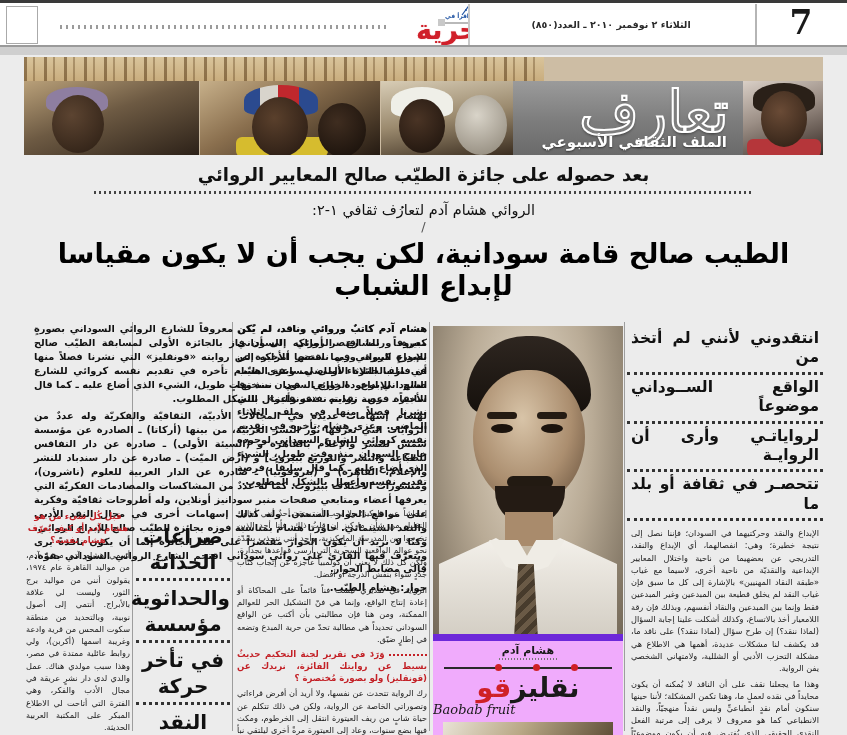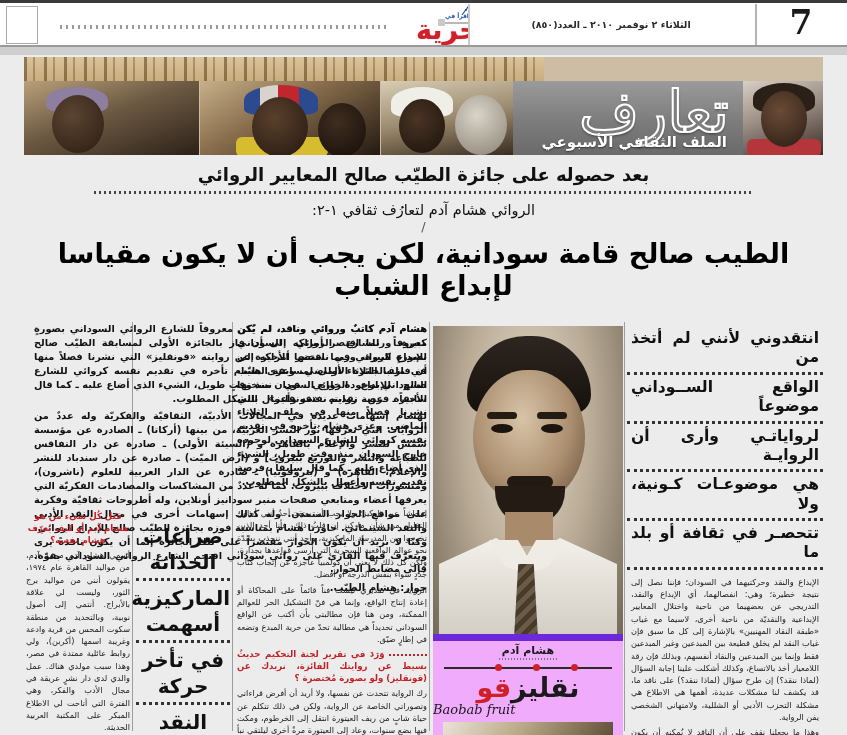--- a/index.html
+++ b/index.html
@@ -230,21 +230,20 @@
 
     <div class="vline" style="right:198px"></div>
     <div class="vline" style="right:393px"></div>
     <div class="vline" style="right:590px"></div>
     <div class="vline" style="right:690px"></div>
 
     <div class="quote-col">
       <div class="quote-line">انتقدوني لأنني لم أتخذ من</div>
       <div class="quote-line">الواقع الســوداني موضوعاً</div>
       <div class="quote-line">لرواياتـي وأرى أن الروايـة</div>
-      <div class="quote-line">هي موضوعـات كـونية، ولا</div>
       <div class="quote-line">تتحصـر في ثقافة أو بلد ما</div>
 
       <div class="body" style="margin-top:6px;padding:0 4px;">
         <p>الإبداع والنقد وحركتيهما في السودان؛ فإننا نصل إلى نتيجة خطيرة؛ وهي: انفصالهما، أي الإبداع والنقد، التدريجي عن بعضهيما من ناحية واختلال المعايير الإبداعية والنقديّة من ناحية أخرى، لاسيما مع غياب «طبقة النقاد المهنيين» بالإشارة إلى كل ما سبق فإن غياب النقد لم يخلق قطيعة بين المبدعين وغير المبدعين فقط وإنما بين المبدعين والنقاد أنفسهم، وبذلك فإن رقة اللامعيار أخذ بالاتساع، وكذلك أشكلت علينا إجابة السؤال (لماذا ننقد؟) إن طرح سؤال (لماذا ننقد؟) على ناقد ما، قد يكشف لنا مشكلات عديدة، أهمها هي الاطلاع هي مشكلة التحزب الأدبي أو الشللية، ولامتهاني الشخصي يفن الرواية.</p>
         <p>وهذا ما يجعلنا نقف على أن الناقد لا يُمكنه أن يكون محايداً في نقده لعملٍ ما، وهنا تكمن المشكلة؛ لأننا حينها سنكون أمام نقدٍ انطباعيٍّ وليس نقداً منهجيّاً، والنقد الانطباعي كما هو معروف لا يرقى إلى مرتبة الفعل النقدي الحقيقي الذي يُفترض فيه أن يكون موضوعيّاً قائماً على أسسٍ ومعايير واضحة.</p>
       </div>
     </div>
 
     <div class="port-col">
       <div class="pc-bg"></div>
@@ -285,21 +284,21 @@
       <div class="col-head">
         <div style="margin-bottom:4px">هشام آدم كاتبٌ وروائي وناقد، لم يُكن معروفاً للشارع الروائي السوداني بصورةٍ كبيرة، وربما اقتصر أمراكه إلى أن فاز بالجائزة الأولى لمسابقة الطيّب صالح للإبداع الروائي في نسختها الأخيرة عن روايته «قونقليز» التي نشرنا فصلاً منها في ملف الثلاثاء الماضي. وعزى هشام تأخره في تقديم نفسه كروائي للشارع السوداني لوجوده خارج السودان منذ وقتٍ طويل، الشيء الذي أضاع عليه ـ كما قال سابقاً ـ فرصة تقديم نفسه وأعمال بالشكل المطلوب.</div>
         <div>لهشام إسهامات عديدة في المجالات الأدبيّة، الثقافيّة والفكريّة وله عددٌ من الروايات التي تعرفها نُور النّشر العربيّة، من بينها (أركاتا) ـ الصادرة عن مؤسسة شمس للنشر والإعلام بالقاهرة و (السيئة الأولى) ـ صادرة عن دار التفاقس للطباعة والنشر والتوزيع ببيروت] و (أرض الميّت) ـ صادرة عن دار سندباد للنشر والإعلام، القاهرة) و (بتروفوبيا) ـ صادرة عن الدار العربية للعلوم (ناشرون)، ومنشورات الاختلاف ببيروت. كما له عددٌ من المشاكسات والمصادمات الفكريّة التي يعرفها أعضاء ومتابعي صفحات منبر سودانيز أونلاين، وله أطروحات ثقافيّة وفكرية على مواقع الحوار المتمدن. وله كذلك إسهامات أخرى في مجال النقد الأدبي والنقد السينمائي. حاورنا هشام بمناسبة فوزه بجائزة الطيّب صالح للإبداع الروائي، وكنّا لا نريد أن يكون الحوار مقتصراً على تلك الجائزة إنما أن يكون نافذةً يرى ويتعرّف فيها القارئ على روائي سوداني اقتحم الشارع الروائي السوداني بقوّة. فإلى مضابط الحوار.</div>
         <div class="byline">حوار: هشام الطيّب.</div>
       </div>
     </div>
 
     <div class="col" style="right:593px;width:94px;top:201px;">
       <div class="midhead">
         <div class="ln">صراعات الحداثة</div>
-        <div class="ln">الماركيزية أسهمت</div>
+        <div class="ln">والحداثوية مؤسسة</div>
         <div class="ln">في تأخر حركة</div>
         <div class="ln">النقد</div>
       </div>
     </div>
 
     <div class="col" style="right:693px;width:104px;top:185px;">
       <div class="sec-q">قبل كُل شيء من هو هشام آدم أو كيف يُعرّف هشام نفسه؟</div>
       <div class="body">
         <p>أسمي هشام آدم محمد آدم، من مواليد القاهرة عام ١٩٧٤، يقولون أنني من مواليد برج الثور، وليست لي علاقة بالأبراج. أنتمي إلى أصول نوبية، وبالتحديد من منطقة سكوت المحس من قرية وادعة وغريبة اسمها (أكربن)، ولي روابط عائلية ممتدة في مصر، وهذا سبب مولدي هناك. عمل والدي لدى دار نشرٍ عريقة في مجال الأدب والفكر، وهي الفترة التي أتاحت لي الاطلاع المبكر على المكتبة العربية الحديثة.</p>
 

